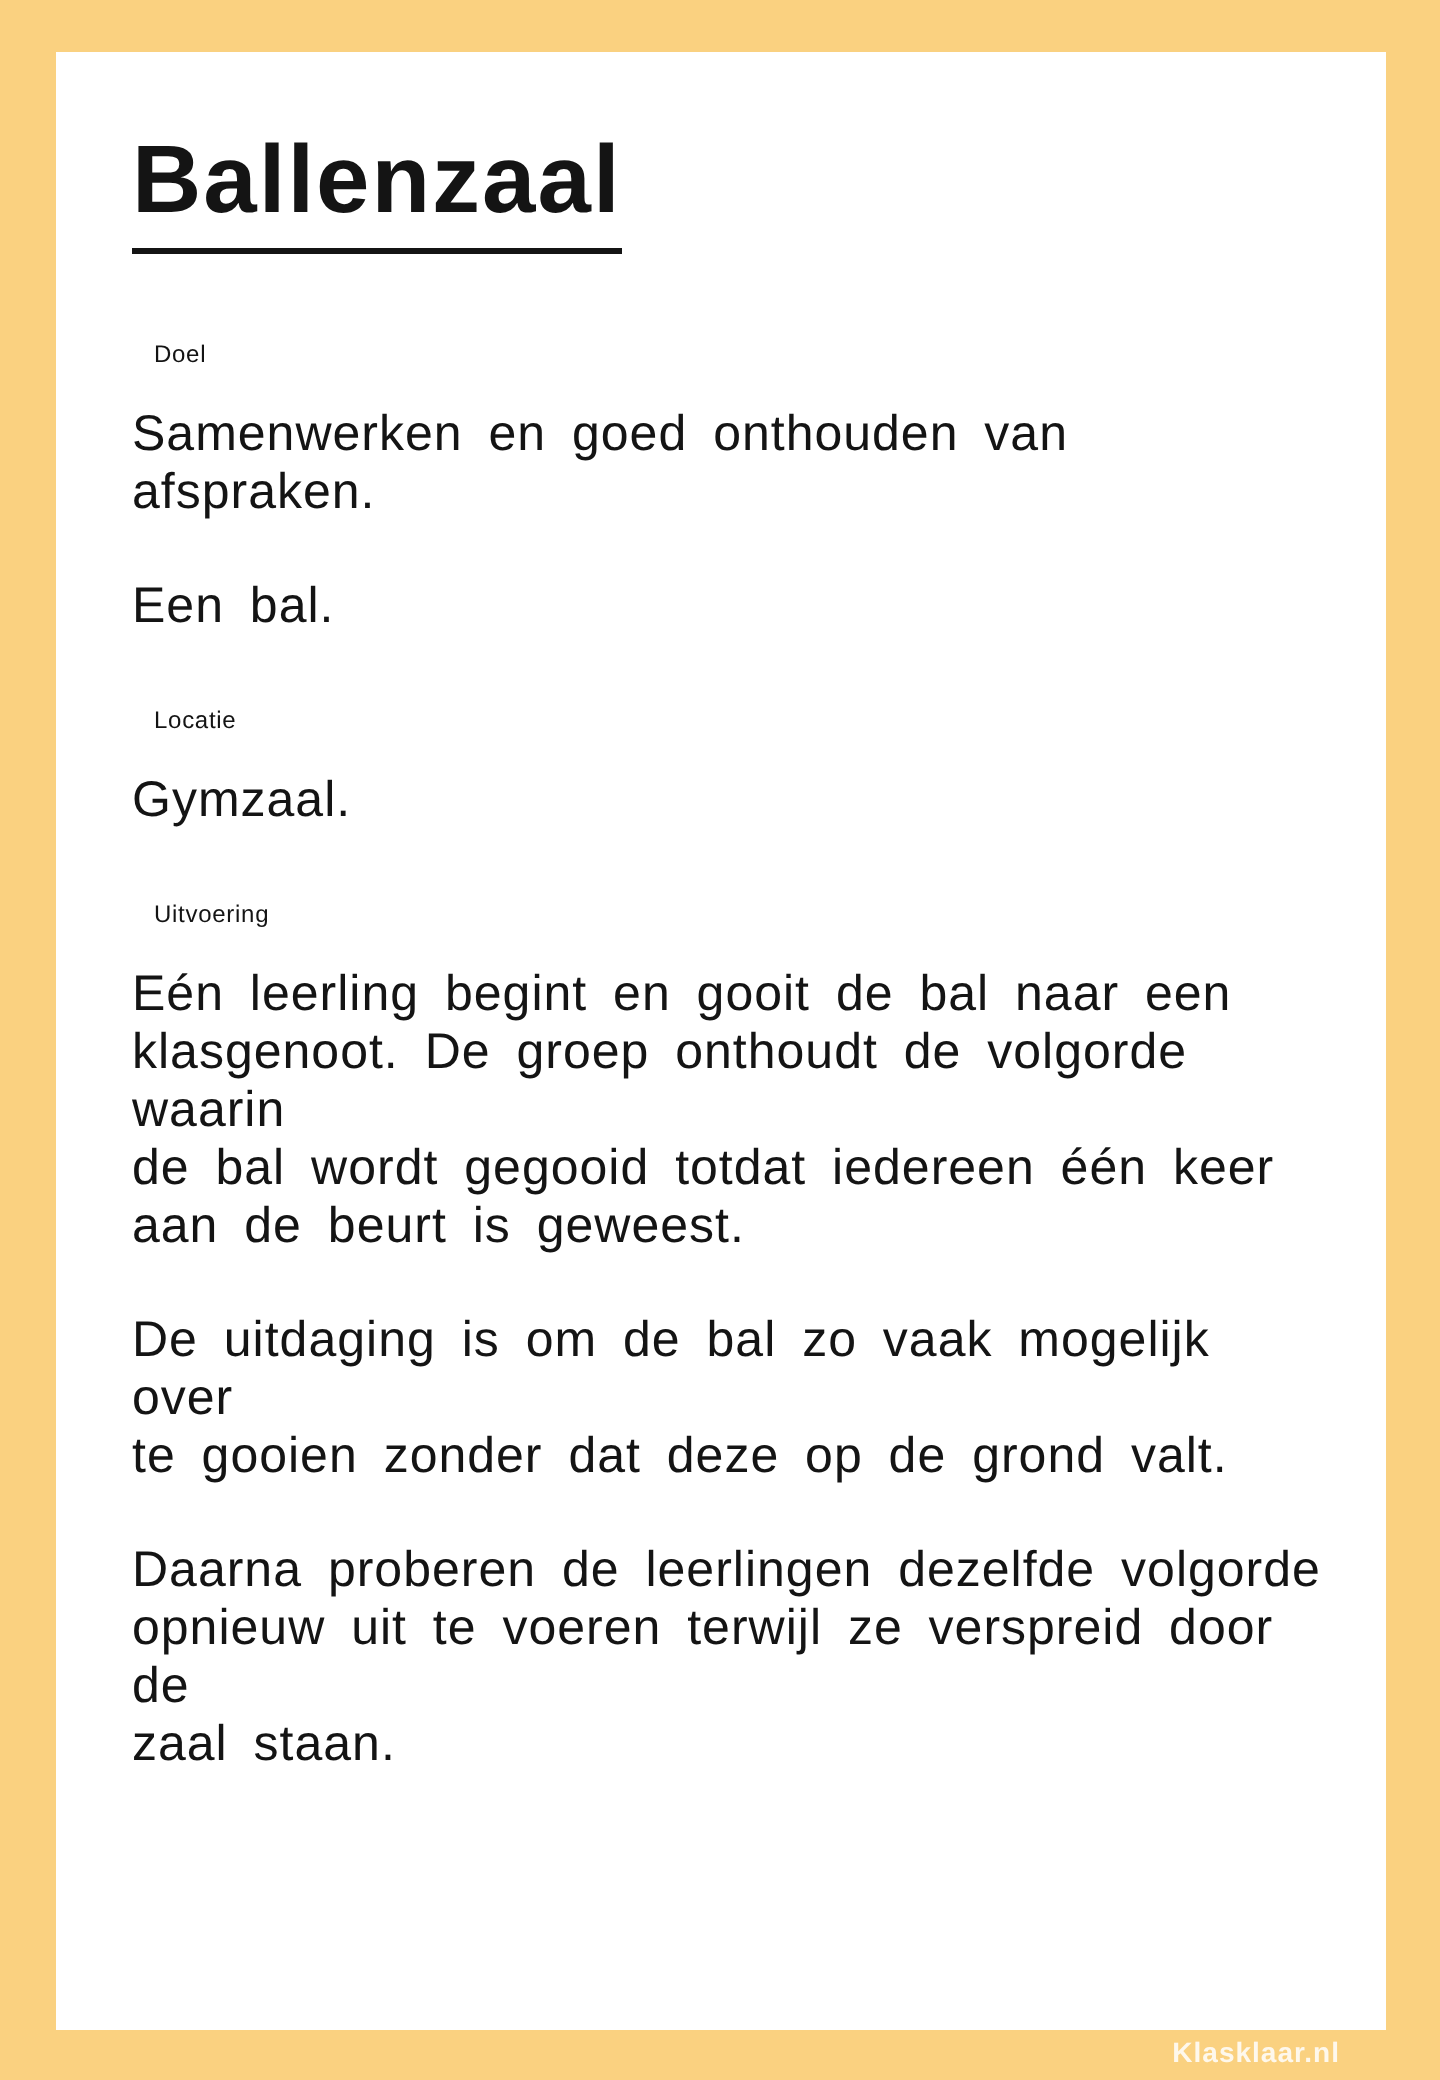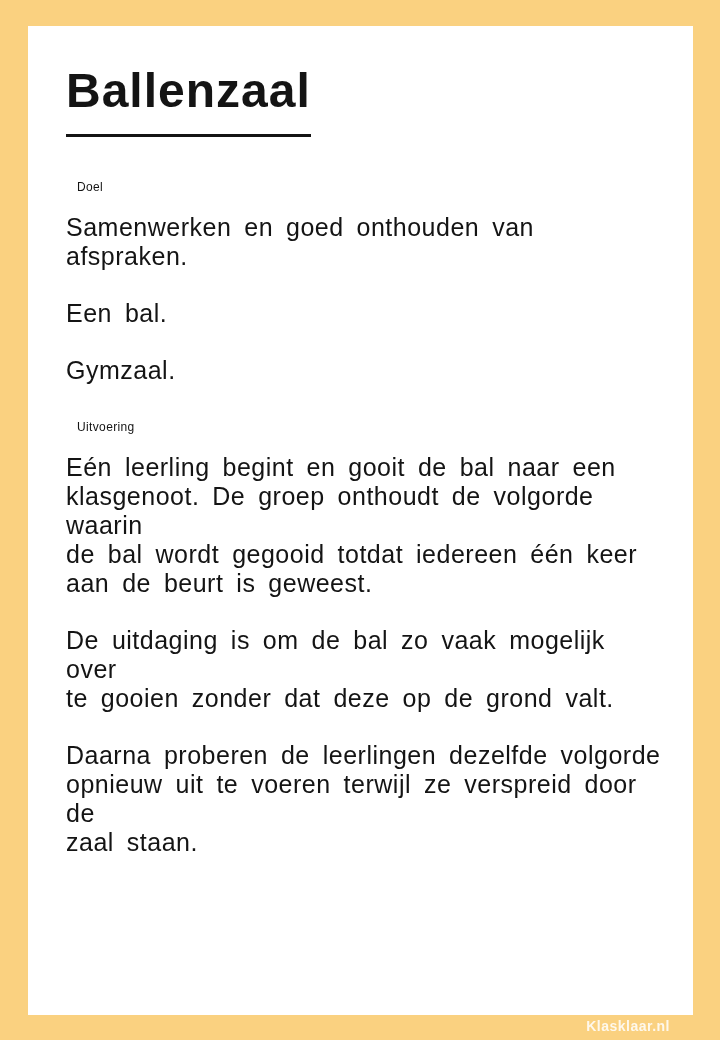--- a/index.html
+++ b/index.html
@@ -36,21 +36,21 @@
   .title-row { margin: 0 0 36px 0; }
   h1.page-title {
     display: inline-block;
     margin: 0;
     font-size: 48px;
     line-height: 1.05;
     font-weight: bold;
     letter-spacing: 1px;
     color: var(--ink);
     border-bottom: 3px solid var(--ink);
-    padding-bottom: 18px;
+    padding-bottom: 8px;
   }
   .section { margin: 0; }
   .section-heading {
     margin: 11px;
     font-size: 12px;
     line-height: 29px;
     font-weight: normal;
     letter-spacing: 0.03em;
   }
   .section p {
@@ -85,20 +85,21 @@
     <div class="section">
       <h2 class="section-heading">Doel</h2>
       <p>Samenwerken en goed onthouden van afspraken.</p>
     </div>
 
     <div class="section">
       <p>Een bal.</p>
     </div>
 
     <div class="section">
+      <h2 class="section-heading">Locatie</h2>
       <p>Gymzaal.</p>
     </div>
 
     <div class="section">
       <h2 class="section-heading">Uitvoering</h2>
       <p>Eén leerling begint en gooit de bal naar een
 klasgenoot. De groep onthoudt de volgorde waarin
 de bal wordt gegooid totdat iedereen één keer
 aan de beurt is geweest.</p>
       <p>De uitdaging is om de bal zo vaak mogelijk over

